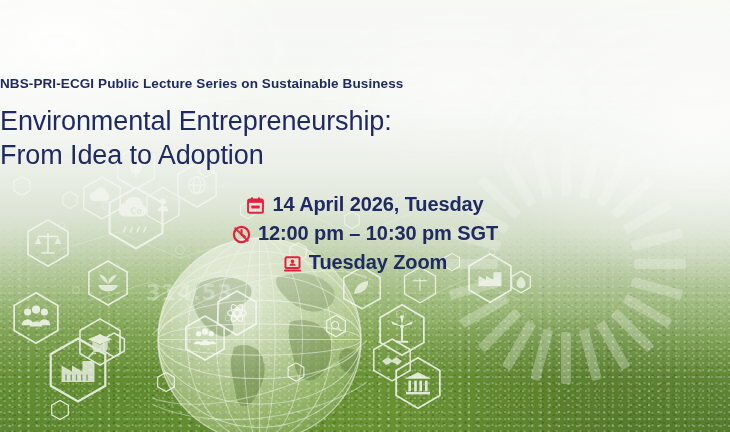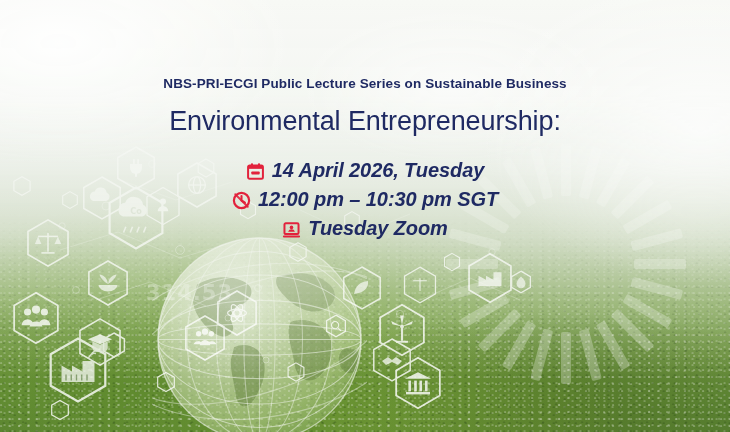--- a/index.html
+++ b/index.html
@@ -104,21 +104,20 @@
     position: absolute;
     inset: 0;
   }
 
   
   .content {
     position: absolute;
     left: 0;
     right: 0;
     top: 76px;
-    text-align: center;
     z-index: 20;
   }
 
   .eyebrow {
     font-size: 13.5px;
     font-weight: bold;
     color: #1f2a63;
     letter-spacing: 0.1px;
     line-height: 1.2;
     margin: 0 0 12px 0;
@@ -127,21 +126,21 @@
   .headline {
     font-size: 27px;
     font-weight: normal;
     color: #1f2a63;
     line-height: 1.26;
     letter-spacing: -0.1px;
     margin: 0 0 18px 0;
   }
   .headline .ln { display: block; }
 
-  .details { margin: 0; font-style: italic; }
+  .details { margin: 0; }
 
   .detail-row {
     display: flex;
     align-items: center;
     justify-content: center;
     gap: 7px;
     font-size: 20px;
     font-weight: bold;
     color: #1f2a63;
     line-height: 1.45;
@@ -514,20 +513,21 @@
 
   <div class="bg-layer bg-haze"></div>
   <div class="bg-layer bg-bloom"></div>
 
   <div class="content">
 
     <p class="eyebrow">NBS-PRI-ECGI Public Lecture Series on Sustainable Business</p>
 
     <h1 class="headline">
       <span class="ln">Environmental Entrepreneurship:</span>
+      <span class="ln">From Idea to Adoption</span>
     </h1>
 
     <div class="details">
 
       <div class="detail-row">
         <span class="detail-icon">
           <svg viewBox="0 0 20 20" width="19" height="19">
             <rect x="2.2" y="3.6" width="15.6" height="14" rx="1.6" fill="none" stroke="#e2223c" stroke-width="2.1"></rect>
             <rect x="2.2" y="3.6" width="15.6" height="3.6" fill="#e2223c"></rect>
             <rect x="5.2" y="1.2" width="2.2" height="4" rx="1" fill="#e2223c"></rect>

